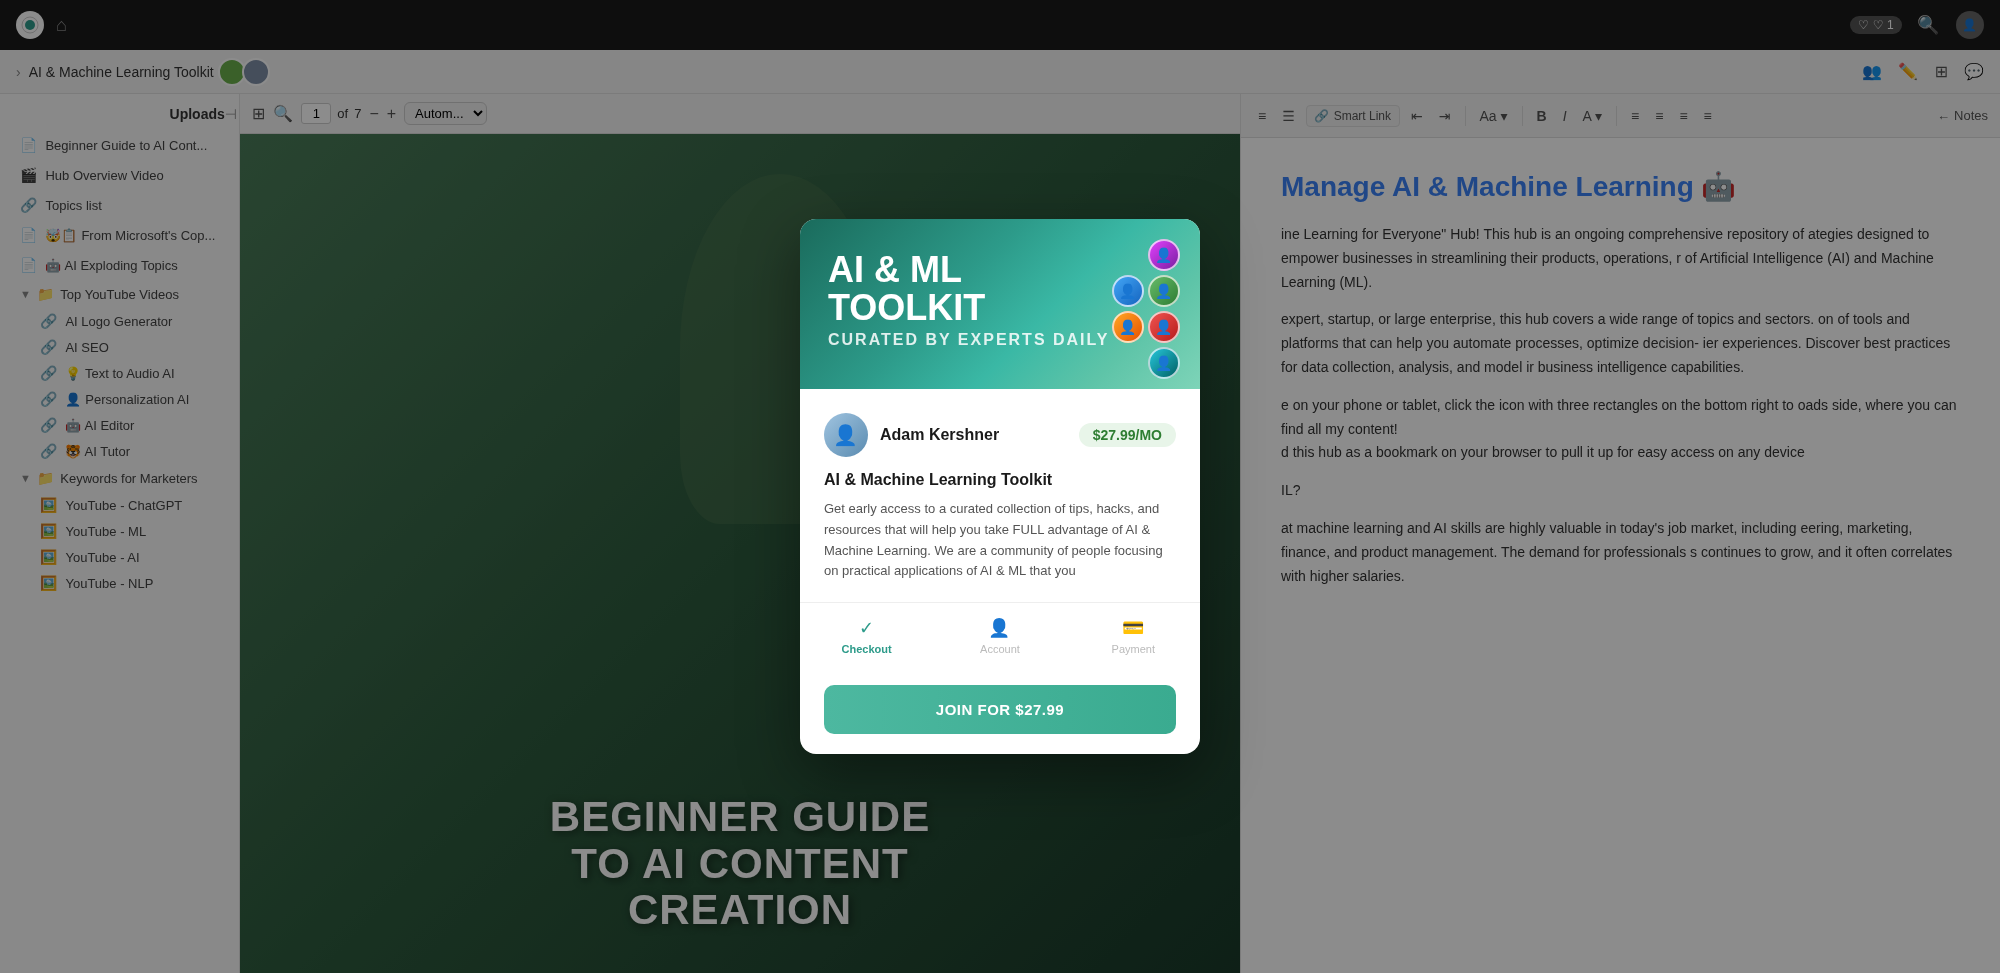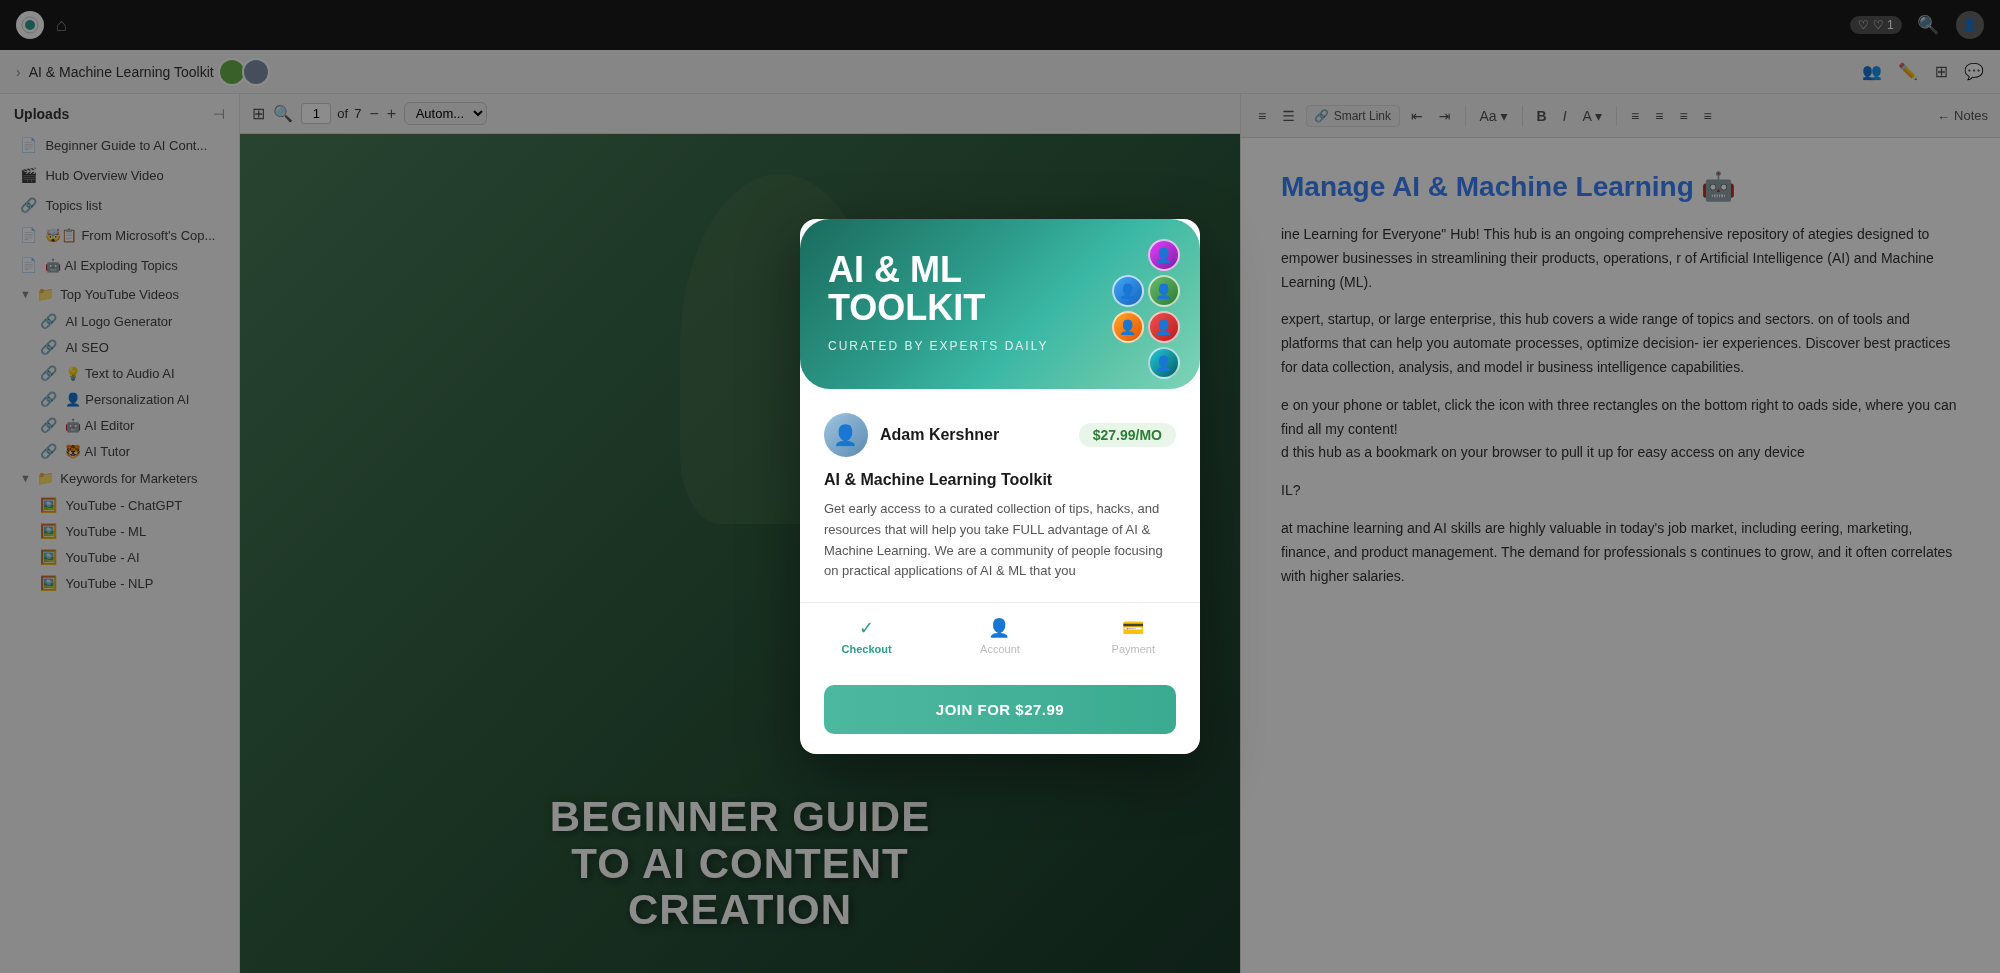--- a/index.html
+++ b/index.html
@@ -118,22 +118,23 @@
     .sidebar {
       width: 240px;
       background: #f9f9f9;
       border-right: 1px solid #e0e0e0;
       overflow-y: auto;
       flex-shrink: 0;
     }
     .sidebar-header {
       display: flex;
       align-items: center;
-      justify-content: space-between;
-      padding: 12px 14px 8px;
+      justify-content: flex-end;
+      padding: 12px 2px 8px;
+      margin-left: 44px;
     }
     .sidebar-title {
       font-size: 14px;
       font-weight: 600;
       color: #333;
     }
     .sidebar-collapse-btn {
       color: #888; font-size: 14px; cursor: pointer;
     }
     .sidebar-item {
@@ -199,21 +200,20 @@
       border-radius: 3px;
       padding: 2px 4px;
       font-size: 13px;
     }
     .pdf-zoom-select {
       background: #f0f0f0;
       border: 1px solid #ccc;
       border-radius: 6px;
       padding: 2px 6px;
       font-size: 13px;
-      text-align: right;
     }
     .pdf-content {
       width: 100%;
       height: calc(100% - 40px);
       background: #0369a1;
       position: relative;
       overflow: hidden;
     }
     .pdf-image-placeholder {
       width: 100%;
@@ -327,35 +327,34 @@
       border-radius: 16px;
       width: 400px;
       overflow: hidden;
       box-shadow: 0 20px 60px rgba(0,0,0,0.4);
     }
     .modal-hero {
       background: linear-gradient(135deg, #1a6b5c 0%, #2d9b8a 40%, #3ab8a5 60%, #5ec4a8 80%, #7ed4b8 100%);
       padding: 32px 28px 28px;
       position: relative;
       min-height: 170px;
-      border-radius: 30px;
     }
     .modal-hero-title {
       font-size: 36px;
       font-weight: 900;
       color: white;
       line-height: 1.05;
       text-transform: uppercase;
     }
     .modal-hero-subtitle {
-      font-size: 12px;
+      font-size: 16px;
       color: rgba(255,255,255,0.85);
-      margin-top: 12px;
+      margin-top: 4px;
       letter-spacing: 2px;
-      font-weight: 400;
+      font-weight: 700;
       text-transform: uppercase;
     }
     .modal-hero-avatars {
       position: absolute;
       right: 20px;
       top: 20px;
       display: flex;
       flex-direction: column;
       gap: 4px;
       align-items: flex-end;

